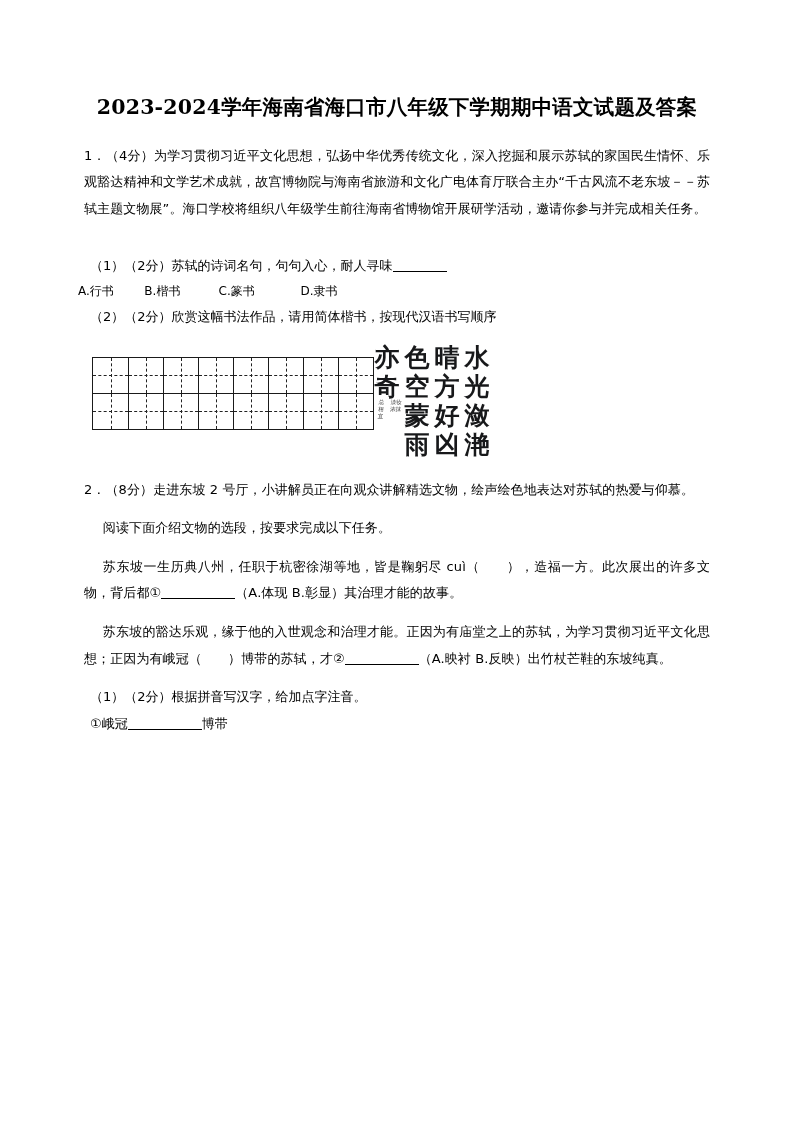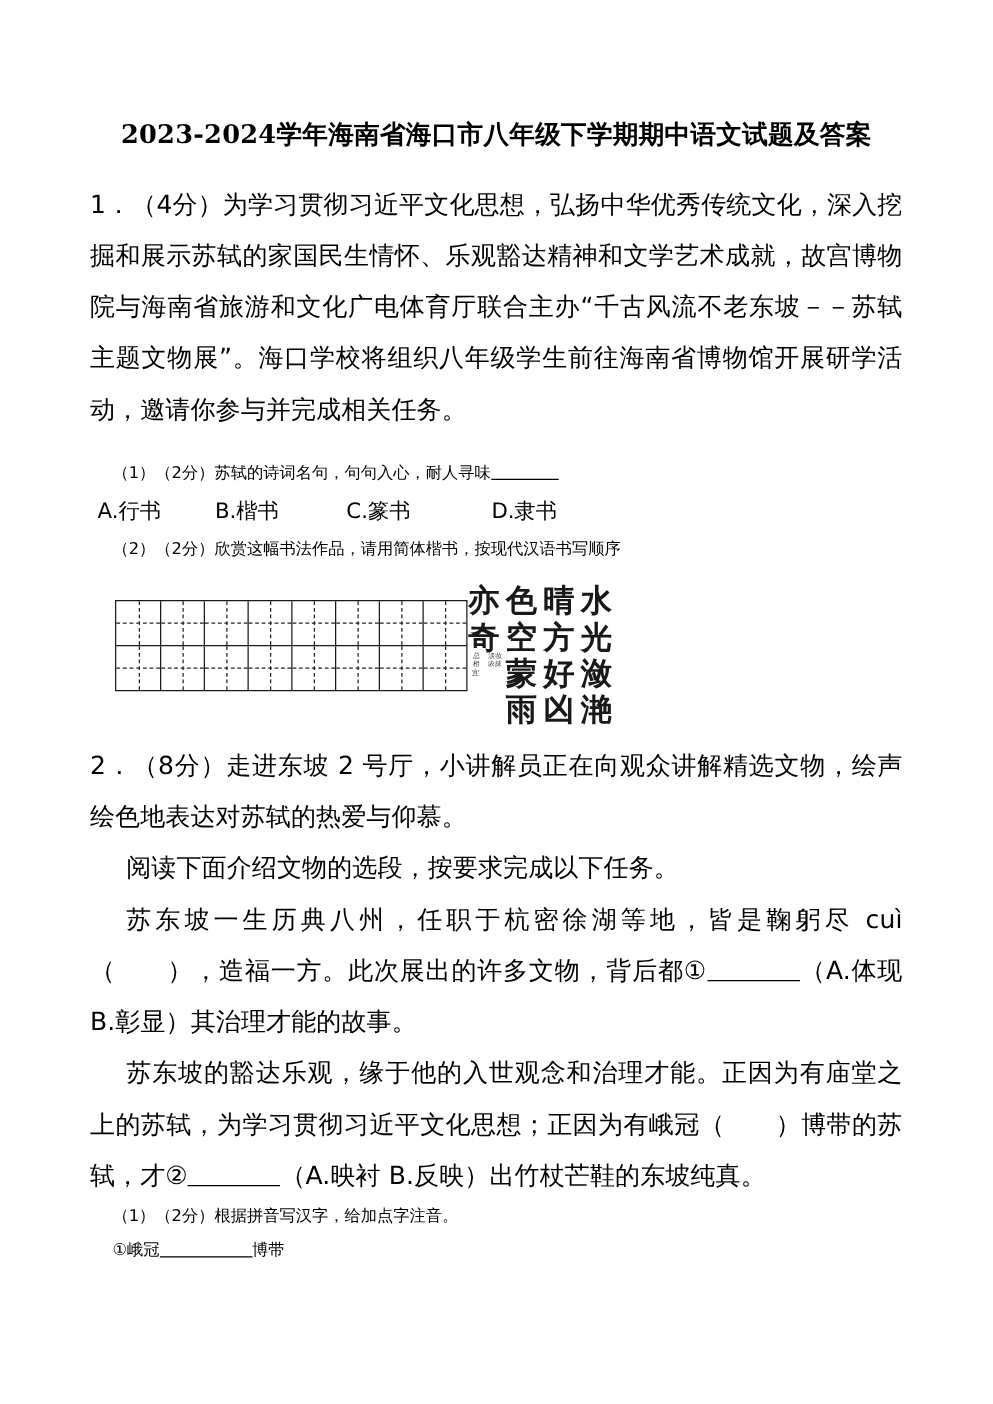--- a/index.html
+++ b/index.html
@@ -31,39 +31,39 @@
     font-family: "DejaVu Serif", "Liberation Serif", serif;
     font-weight: bold;
     font-size: 20.5px;
     line-height: 1.5;
     text-align: center;
     letter-spacing: 0.2px;
     white-space: nowrap;
     margin: 0 0 20px 0;
   }
   .para {
-    font-size: 20px;
+    font-size: 13px;
     line-height: 2.05;
     text-align: justify;
     text-justify: inter-ideograph;
-    margin: 0;
+    margin: 12px;
     letter-spacing: 0.1px;
   }
   .q-block {
     margin-bottom: 2px;
   }
   .indent-2 { text-indent: 1.45em; }
   .sub-q {
     font-size: 13px;
     line-height: 2.05;
     margin: 0;
     padding-left: 18px;
   }
   .opts {
-    font-size: 17px;
+    font-size: 12px;
     line-height: 2.05;
     margin: 0;
     padding-left: 6px;
     white-space: pre;
   }
   .blank-s {
     display: inline-block;
     border-bottom: 1.3px solid #000;
     width: 54px;
     vertical-align: -2px;

